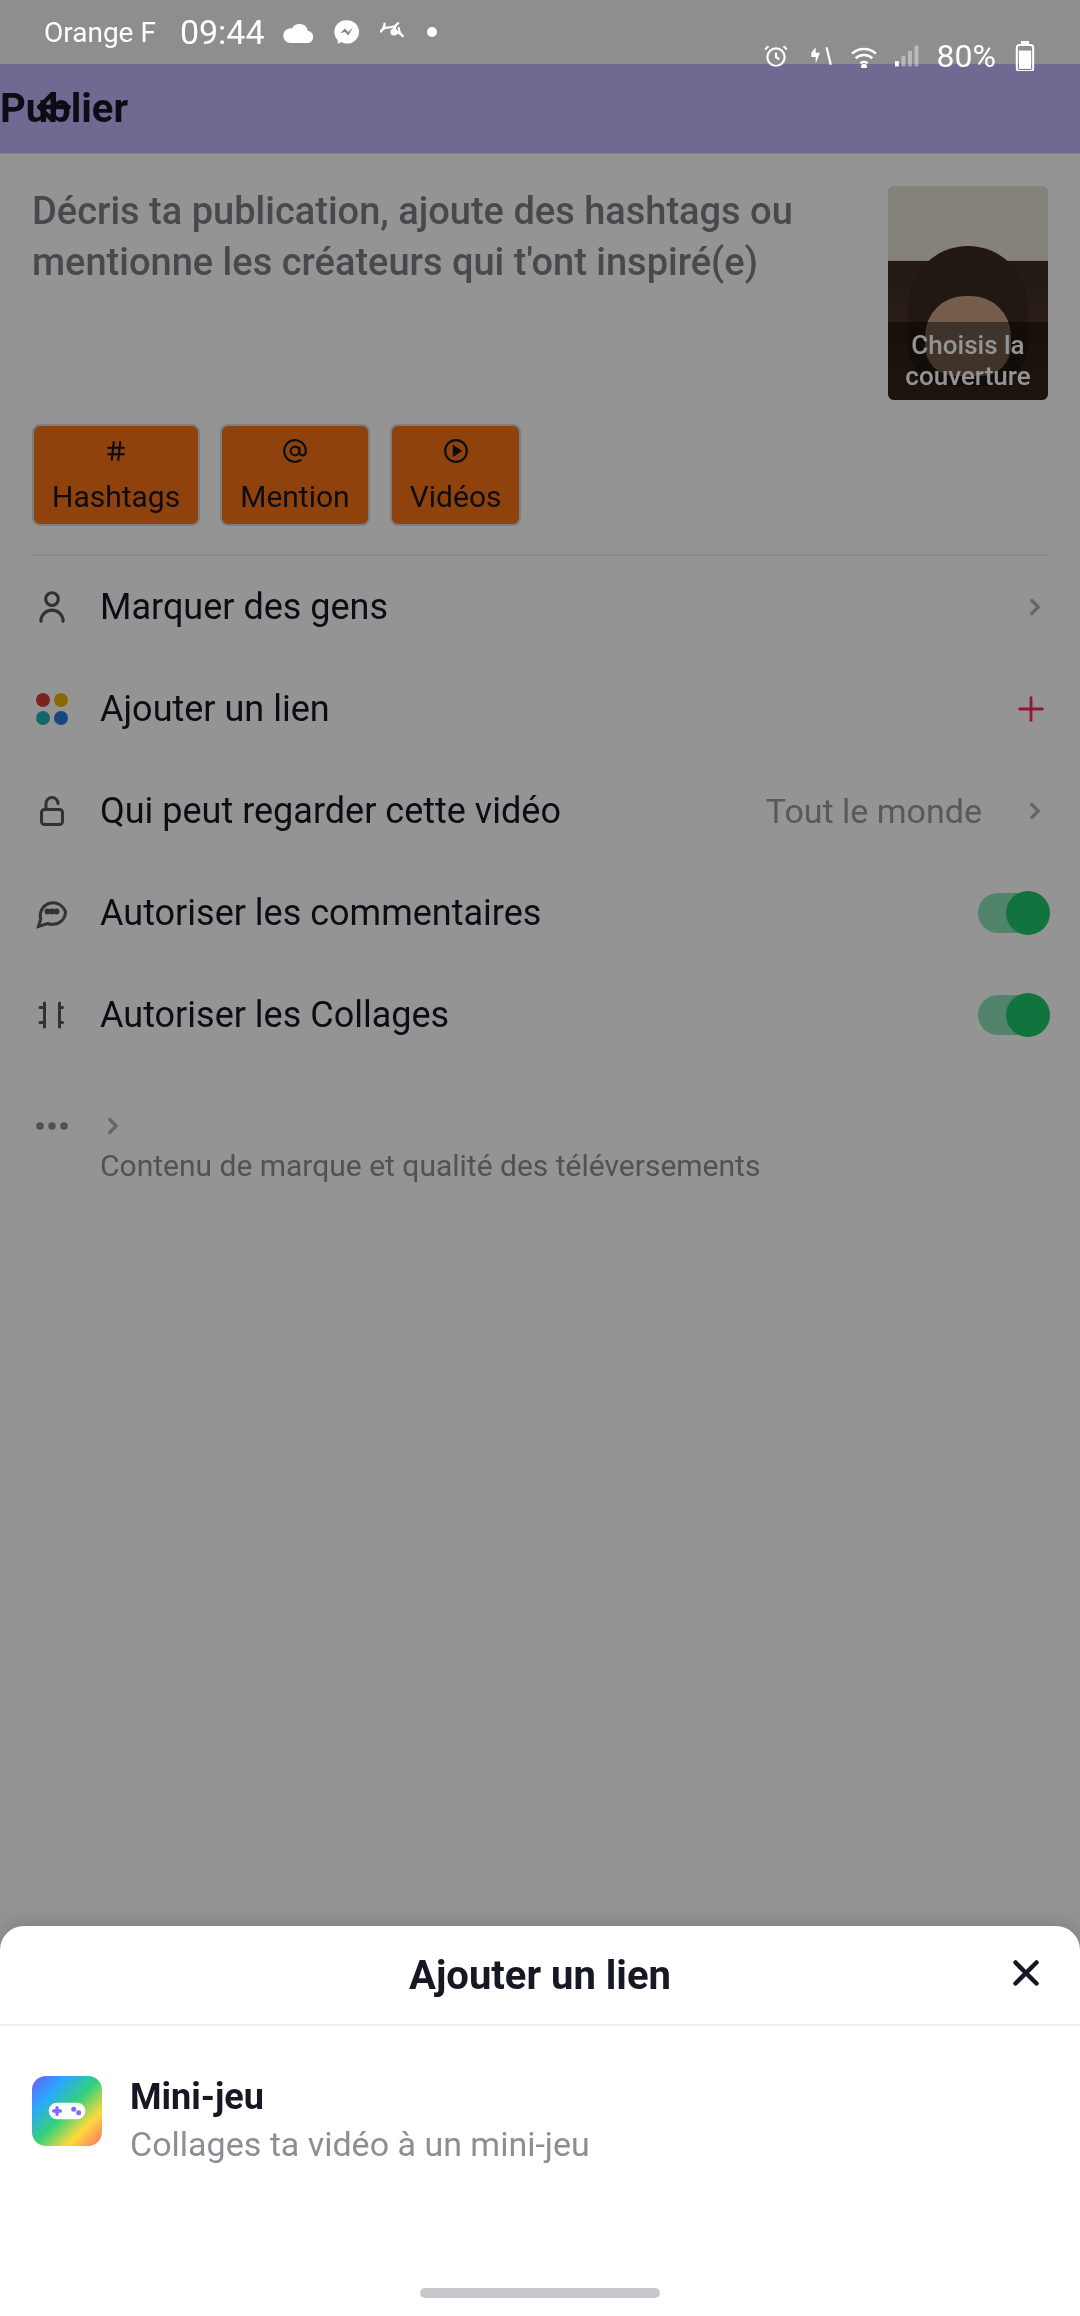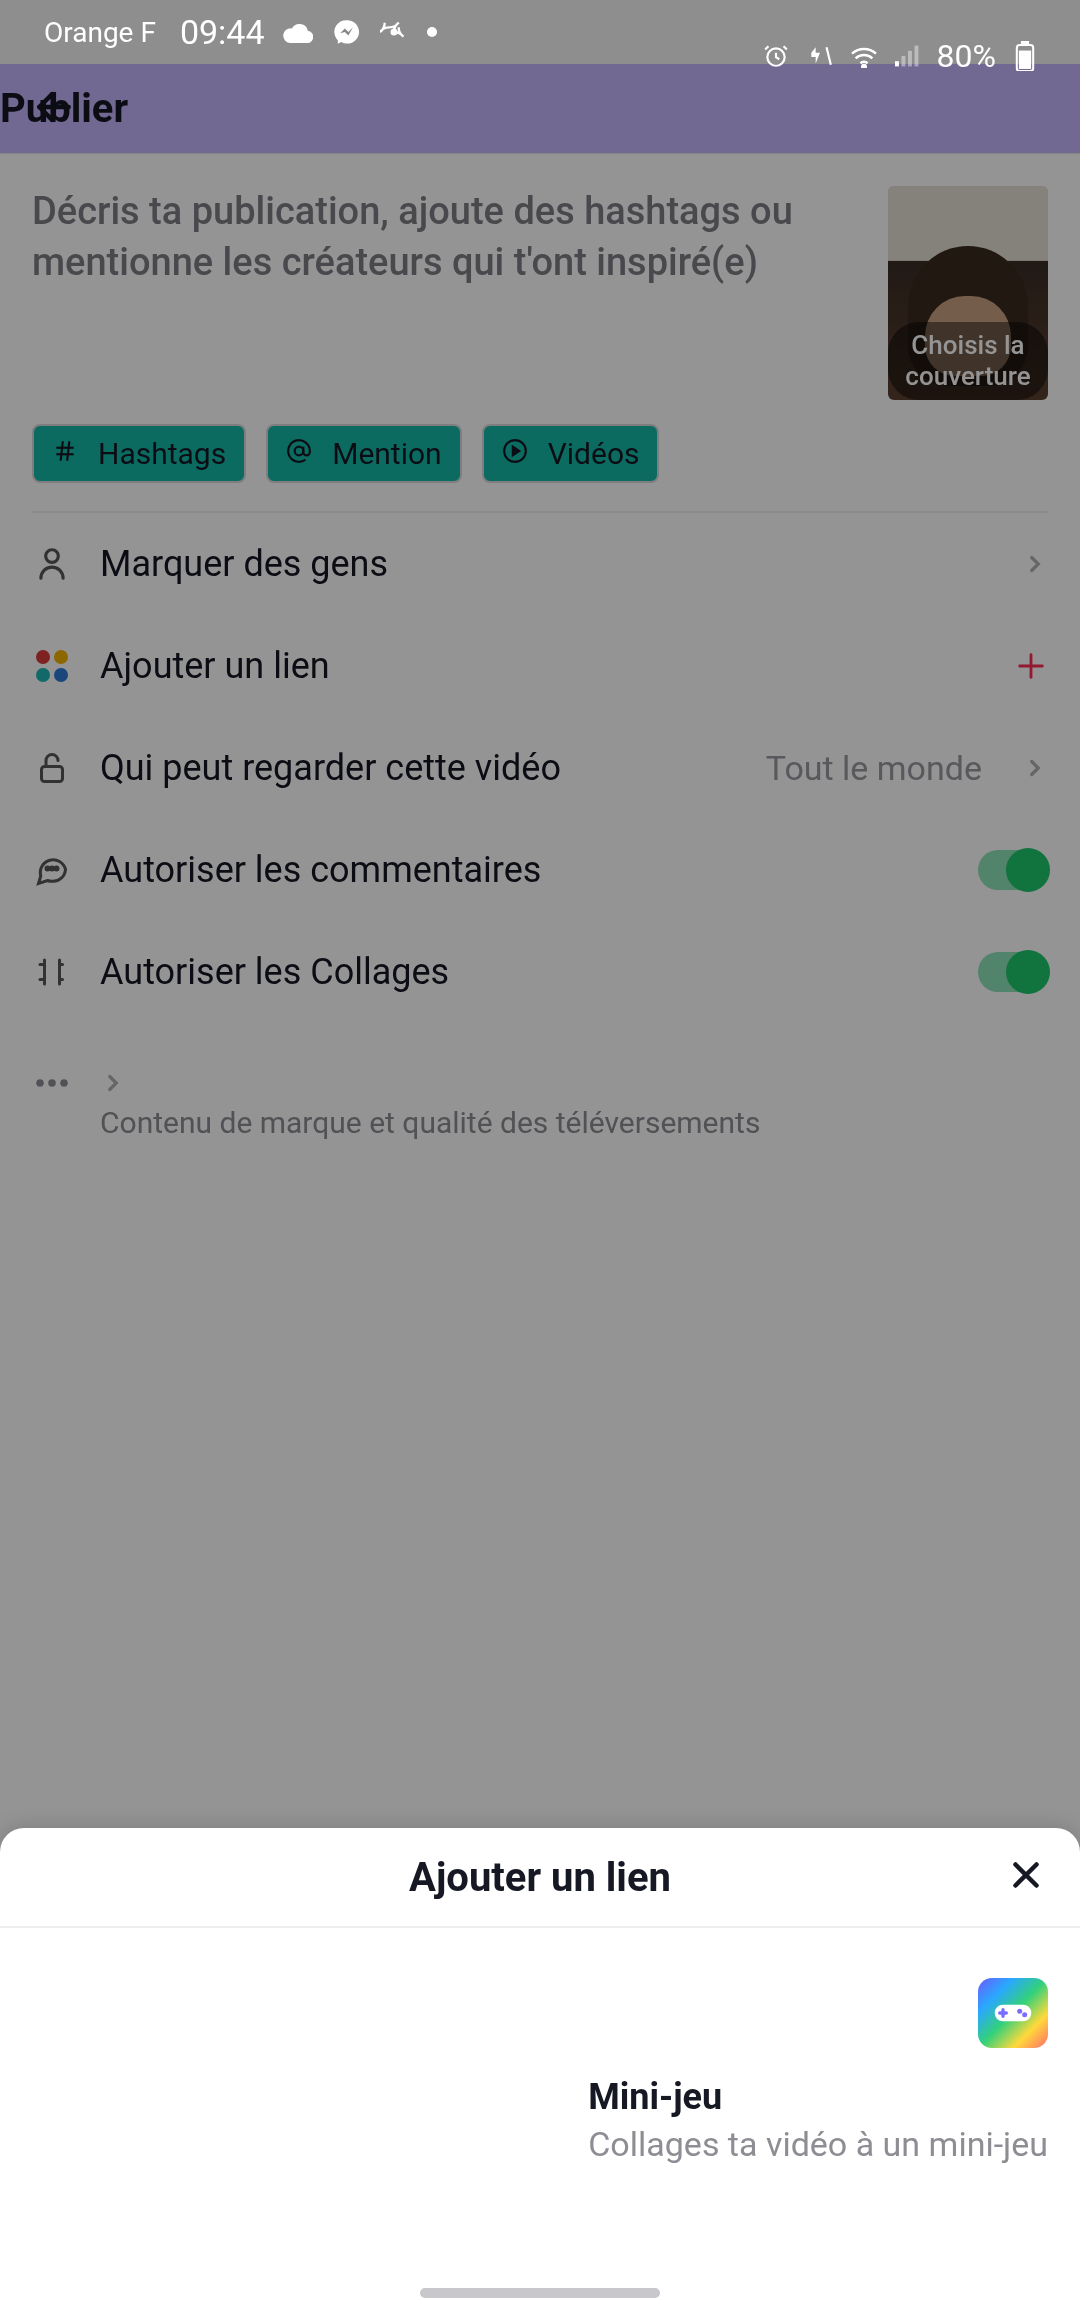--- a/index.html
+++ b/index.html
@@ -24,24 +24,24 @@
 
   
   .content { position: absolute; top: 154px; left: 0; right: 0; bottom: 0; background: #fff; }
   .compose { padding: 32px 32px 0 32px; display: flex; gap: 24px; }
   .caption-area { flex: 1; }
   .caption-placeholder { font-size: 38px; font-weight: 500; color: #7f7f86; line-height: 1.35; }
   .cover { position: relative; width: 160px; height: 214px; border-radius: 6px; overflow: hidden; background: linear-gradient(180deg,#d9cfc2 0%, #d9cfc2 35%, #3a2d25 35%, #5b4030 100%); flex-shrink: 0; }
   .cover::before{ content:''; position:absolute; top:0; left:0; right:0; height:74px; background:#e6e0d6; }
   .cover .head { position:absolute; top:60px; left:50%; transform:translateX(-50%); width:120px; height:140px; background:#3b2a20; border-radius:60px 60px 40px 40px; }
   .cover .face { position:absolute; top:110px; left:50%; transform:translateX(-50%); width:86px; height:80px; background:#caa183; border-radius:40px 40px 30px 30px; }
-  .cover-label { position: absolute; left: 0; right: 0; bottom: 0; background: rgba(0,0,0,0.45); color: #fff; font-size: 26px; font-weight: 500; text-align: center; padding: 8px 4px; line-height: 1.2; border-radius: 31px; }
+  .cover-label { position: absolute; left: 0; right: 0; bottom: 0; background: rgba(0,0,0,0.45); color: #fff; font-size: 26px; font-weight: 500; text-align: center; padding: 8px 4px; line-height: 1.2; }
 
   .chips { display: flex; gap: 20px; padding: 24px 32px 28px 32px; }
-  .chip { display: inline-flex; align-items: center; gap: 20px; border: 2px solid #d9d9dd; border-radius: 8px; padding: 10px 18px; font-size: 30px; color: #161823; background: #14b8a6; }
+  .chip { display: inline-flex; align-items: center; gap: 8px; border: 2px solid #d9d9dd; border-radius: 8px; padding: 10px 18px; font-size: 30px; color: #161823; background: #f97316; flex-direction: column; }
   .chip svg { flex-shrink: 0; }
 
   .divider { height: 2px; background: #eeeeef; margin: 0 32px; }
 
   .row { display: flex; align-items: center; padding: 30px 32px; gap: 28px; min-height: 100px; }
   .row .ico { width: 40px; height: 40px; display: flex; align-items: center; justify-content: center; color: #565656; flex-shrink: 0; }
   .row .label { flex: 1; font-size: 36px; color: #161823; }
   .row .value { font-size: 34px; color: #9a9aa1; margin-right: 12px; }
   .row .tail { display: flex; align-items: center; }
   .chevron svg { display:block; }
@@ -53,21 +53,21 @@
 
   .dot-app { display:grid; grid-template-columns: repeat(2, 14px); grid-template-rows: repeat(2,14px); gap:4px; }
   .dot-app span { width:14px; height:14px; border-radius:50%; }
 
   
   .sheet { position: absolute; left: 0; right: 0; bottom: 0; background: #fff; border-radius: 24px 24px 0 0; z-index: 100; box-shadow: 0 -2px 20px rgba(0,0,0,0.15); }
   .sheet-header { position: relative; height: 100px; display: flex; align-items: center; justify-content: center; border-bottom: 2px solid #eee; }
   .sheet-title { font-size: 40px; font-weight: 700; color: #161823; }
   .sheet-close { position: absolute; right: 36px; top: 50%; transform: translateY(-50%); }
   .sheet-body { padding: 50px 32px 90px 32px; }
-  .sheet-item { display: flex; align-items: flex-end; gap: 28px; flex-direction: column; }
+  .sheet-item { display: flex; align-items: flex-start; gap: 28px; }
   .mini-icon { width: 70px; height: 70px; border-radius: 14px; background: linear-gradient(135deg,#6a5cff 0%, #2aa7ff 25%, #33d17a 50%, #ffd93b 75%, #ff6b6b 100%); display:flex; align-items:center; justify-content:center; flex-shrink:0; }
   .sheet-item-texts { display:flex; flex-direction:column; gap:6px; }
   .sheet-item-title { font-size: 36px; font-weight: 700; color: #161823; }
   .sheet-item-sub { font-size: 34px; color: #8d8d94; }
   .handle { width: 240px; height: 10px; background: #c8c8cc; border-radius: 6px; margin: 34px auto 18px auto; }
 </style>
 </head>
 <body>
 
 <div class="screen">

